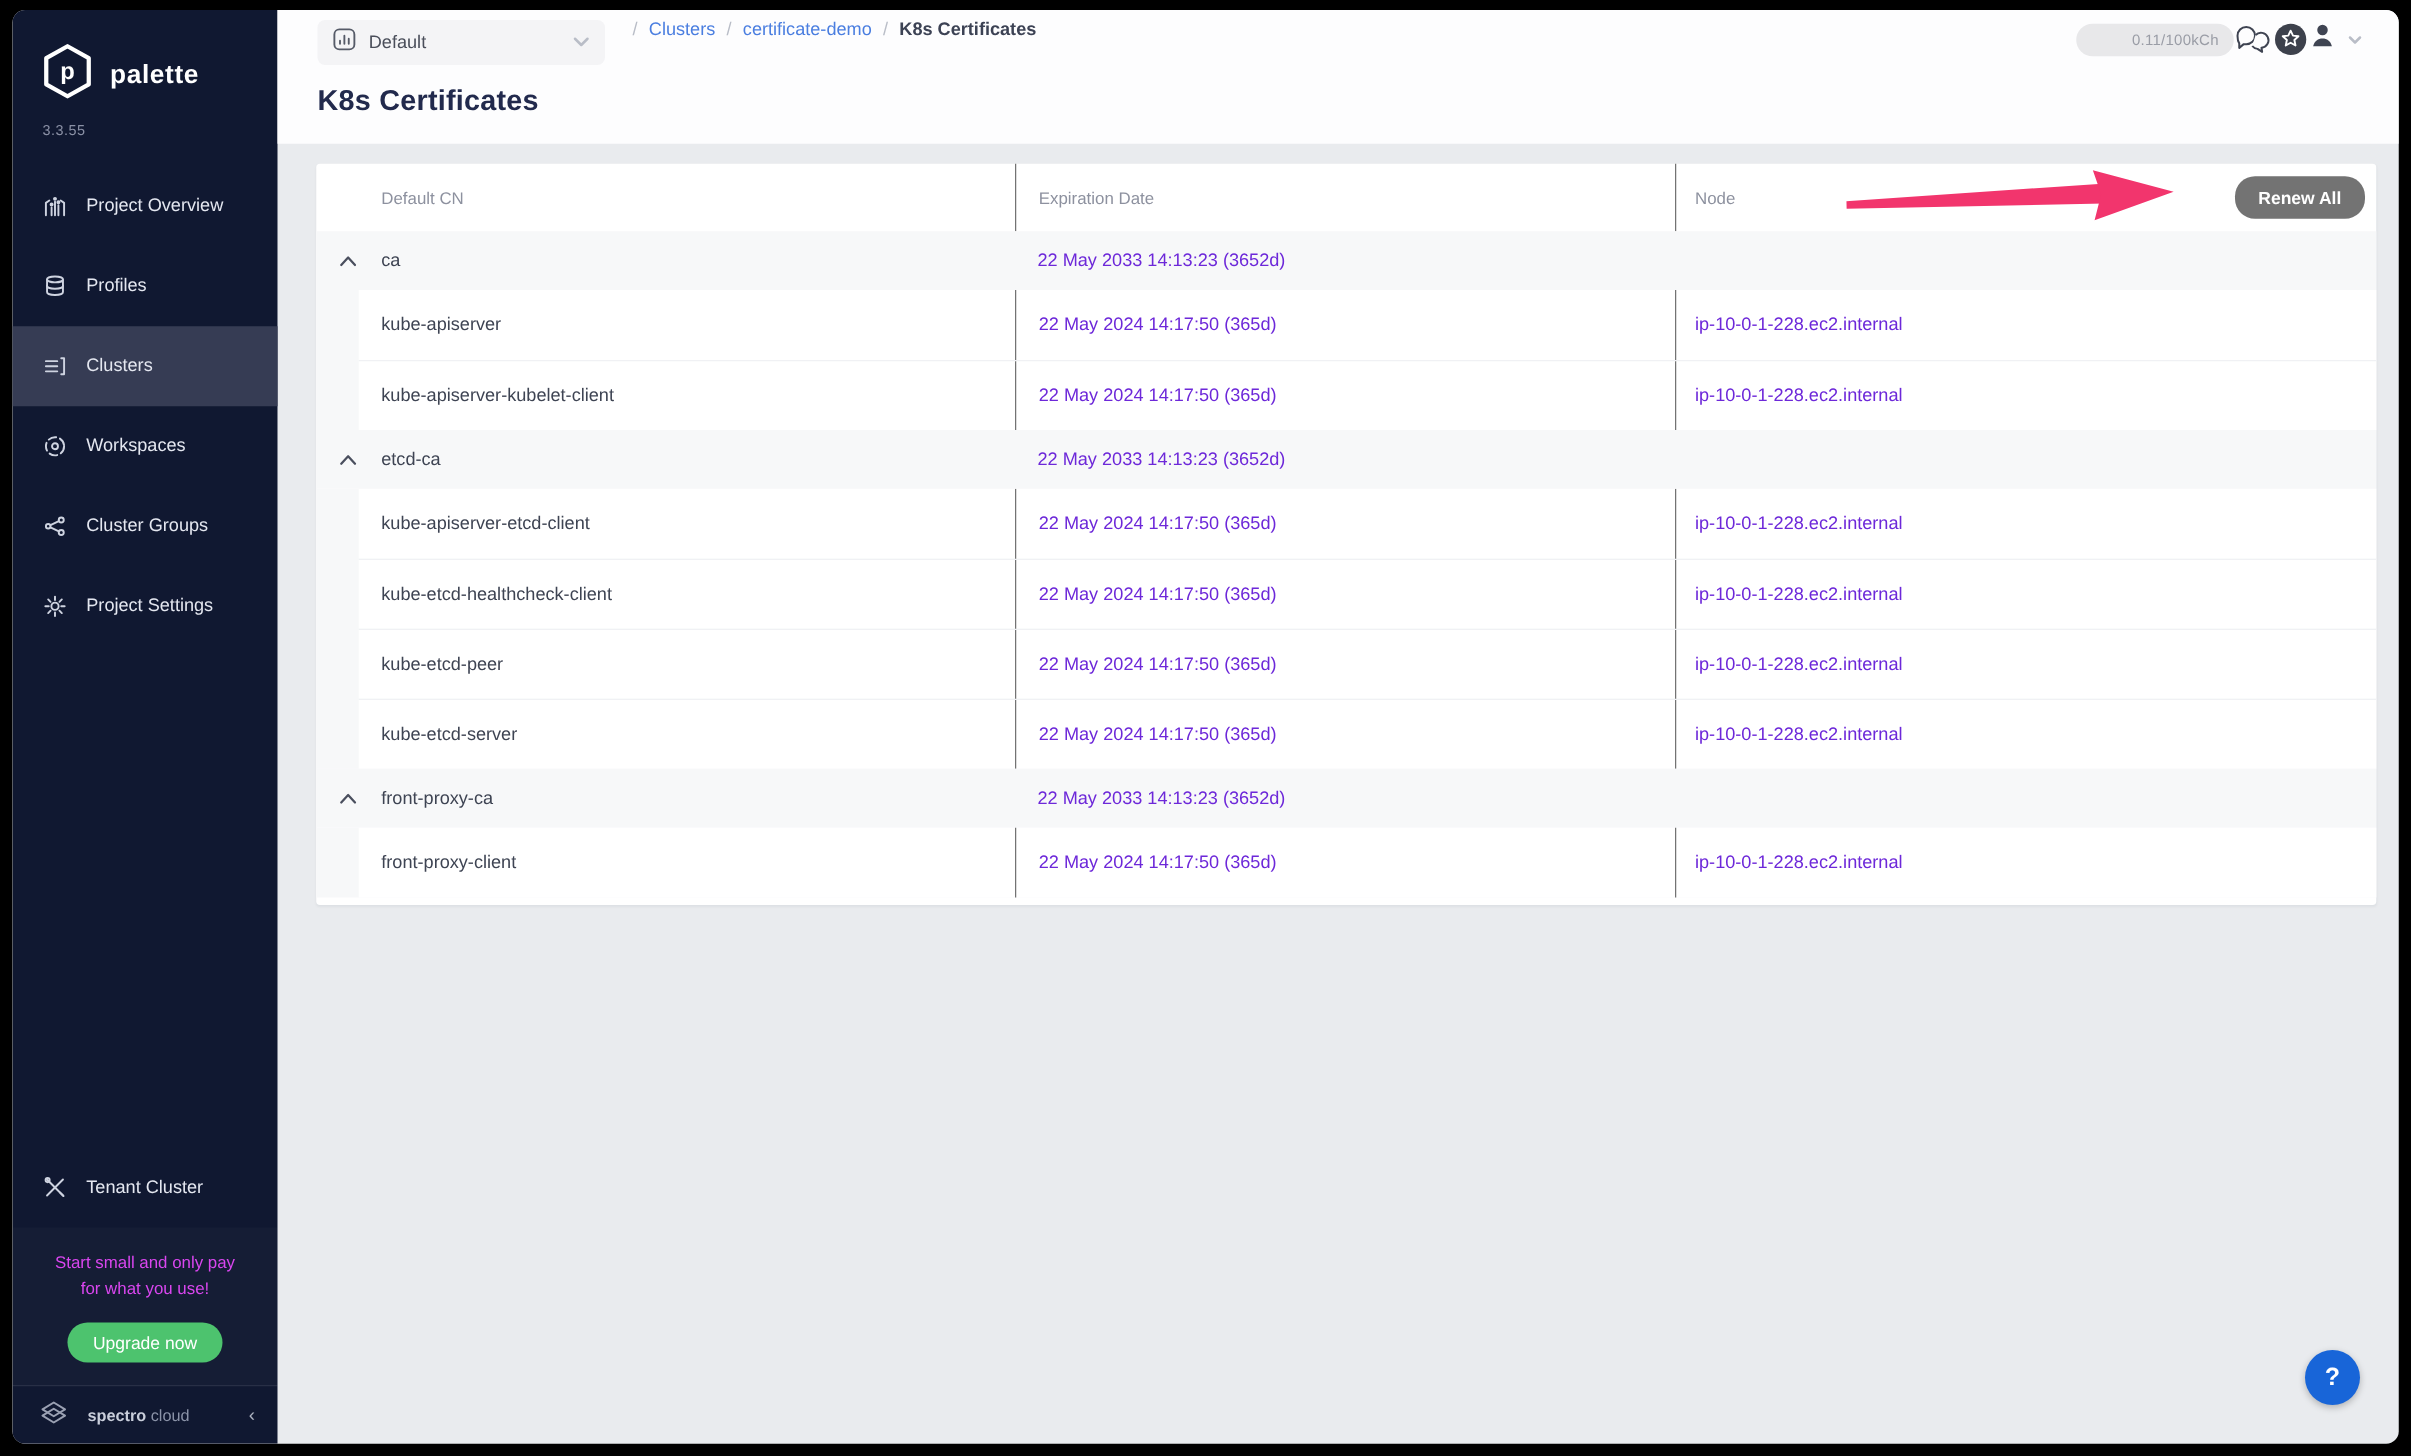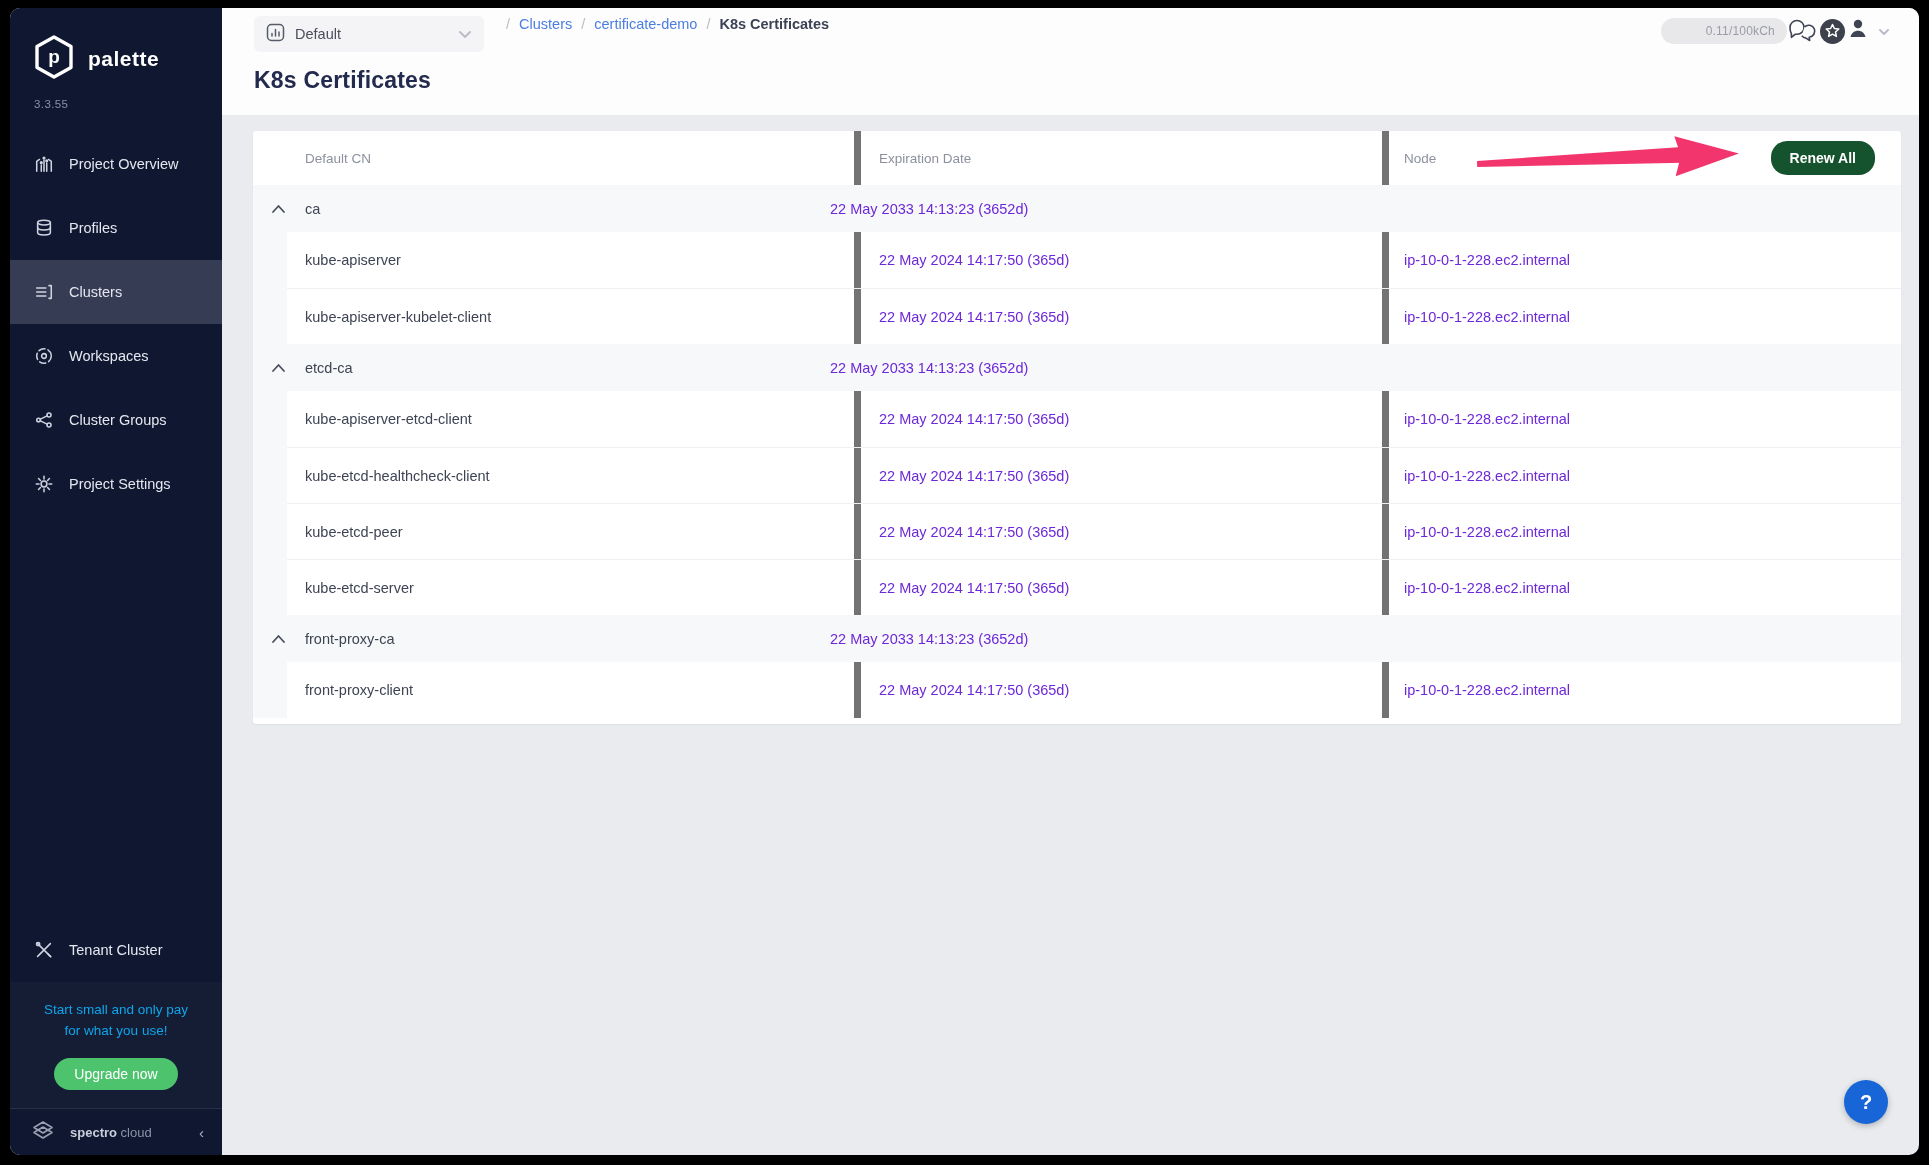--- a/index.html
+++ b/index.html
@@ -13,21 +13,21 @@
   .logo-text { font-size:21px; font-weight:700; letter-spacing:.5px; color:#fff; }
   .version { padding:14px 0 0 24px; font-size:11.5px; color:#8a90a5; letter-spacing:.4px; }
   .nav { margin-top:22px; }
   .nav-item { height:64px; display:flex; align-items:center; gap:15px; padding-left:24px; cursor:pointer;
               font-size:14.5px; font-weight:500; color:#e4e7f0; }
   .nav-item.active { background:#363c54; }
   .nav-icon { width:20px; height:20px; flex-shrink:0; display:flex; align-items:center; justify-content:center; }
   .nav-icon svg { stroke:#ced3e0; fill:none; stroke-width:1.7; stroke-linecap:round; stroke-linejoin:round; }
   .spacer { flex:1; }
   .promo { padding:18px 14px 18px; text-align:center; background:rgba(255,255,255,0.025); }
-  .promo-text { font-size:13.5px; line-height:1.55; color:#0ea5e9; }
+  .promo-text { font-size:13.5px; line-height:1.55; color:#d946ef; }
   .upgrade-btn { margin-top:16px; display:inline-block; background:#4dc36e; color:#fff; border:none;
                  font-size:14px; font-weight:500; padding:8px 20px; border-radius:16px; cursor:pointer;
                  font-family:"Liberation Sans", sans-serif; }
   .side-footer { border-top:1px solid rgba(255,255,255,0.10); height:47px; display:flex; align-items:center;
                  padding:0 18px 0 20px; gap:14px; }
   .footer-brand { font-size:13px; }
   .footer-brand b { color:#c9cedb; font-weight:700; }
   .footer-brand span { color:#8b93a8; font-weight:400; }
   .collapse-chevron { margin-left:auto; color:#aeb4c2; font-size:15px; cursor:pointer; }
 
@@ -51,33 +51,33 @@
   .user-menu { display:flex; align-items:center; gap:8px; cursor:pointer; }
   .page-title { font-size:23px; font-weight:700; color:#222a4d; margin-top:9px; letter-spacing:.2px; }
 
   .content { flex:1; padding:16px 18px 0 31px; position:relative; }
 
   
   .card { background:#fff; border-radius:3px; box-shadow:0 1px 2px rgba(20,30,60,0.05); padding-bottom:6px; position:relative; }
   .trow { display:grid; grid-template-columns:559px 528px 1fr; align-items:center; }
   .thead { height:54px; position:relative; }
   .thead .cell { font-size:13.5px; color:#8d919f; }
-  .cell-border { border-left:7px solid #737373; height:100%; display:flex; align-items:center;margin-left:42px; }
+  .cell-border { border-left:1px solid #737373; height:100%; display:flex; align-items:center; }
   .c1 { padding-left:52px; } .c2 { padding-left:18px; } .c3 { padding-left:15px; }
   .group-row { height:47px; background:#f7f8f9; position:relative; cursor:pointer; }
   .group-chevron { position:absolute; left:18px; top:50%; transform:translateY(-50%); display:flex; }
   .group-chevron svg { stroke:#4a4f5e; fill:none; stroke-width:1.8; stroke-linecap:round; stroke-linejoin:round; }
   .group-name, .row-name { font-size:14.5px; color:#3e4453; }
   .row-date, .row-node { font-size:14.5px; color:#6d28d9; }
   .children { background:#f7f8f9; }
   .child-row { height:56px; background:#fff; margin-left:34px; grid-template-columns:525px 528px 1fr; }
   .child-row { display:grid; align-items:center; }
   .child-row + .child-row { border-top:1px solid #f0f1f4; }
   .child-row .c1 { padding-left:18px; }
-  .renew-btn { position:absolute; right:26px; top:50%; transform:translateY(-50%); background:#14532d; color:#fff;
+  .renew-btn { position:absolute; right:9px; top:50%; transform:translateY(-50%); background:#737373; color:#fff;
                border:none; border-radius:16px; font-size:14px; font-weight:700; padding:9px 19px; cursor:pointer;
                font-family:"Liberation Sans", sans-serif; }
   .annot-arrow { position:absolute; right:134px; top:4px; width:290px; height:46px; pointer-events:none; }
 
   .help-fab { position:absolute; right:31px; bottom:31px; width:44px; height:44px; border-radius:50%;
               background:#1865d8; color:#fff; border:none; font-size:20px; font-weight:700; cursor:pointer;
               box-shadow:0 2px 6px rgba(0,0,0,0.25); font-family:"Liberation Sans", sans-serif; }
 </style>
 </head>
 <body>

